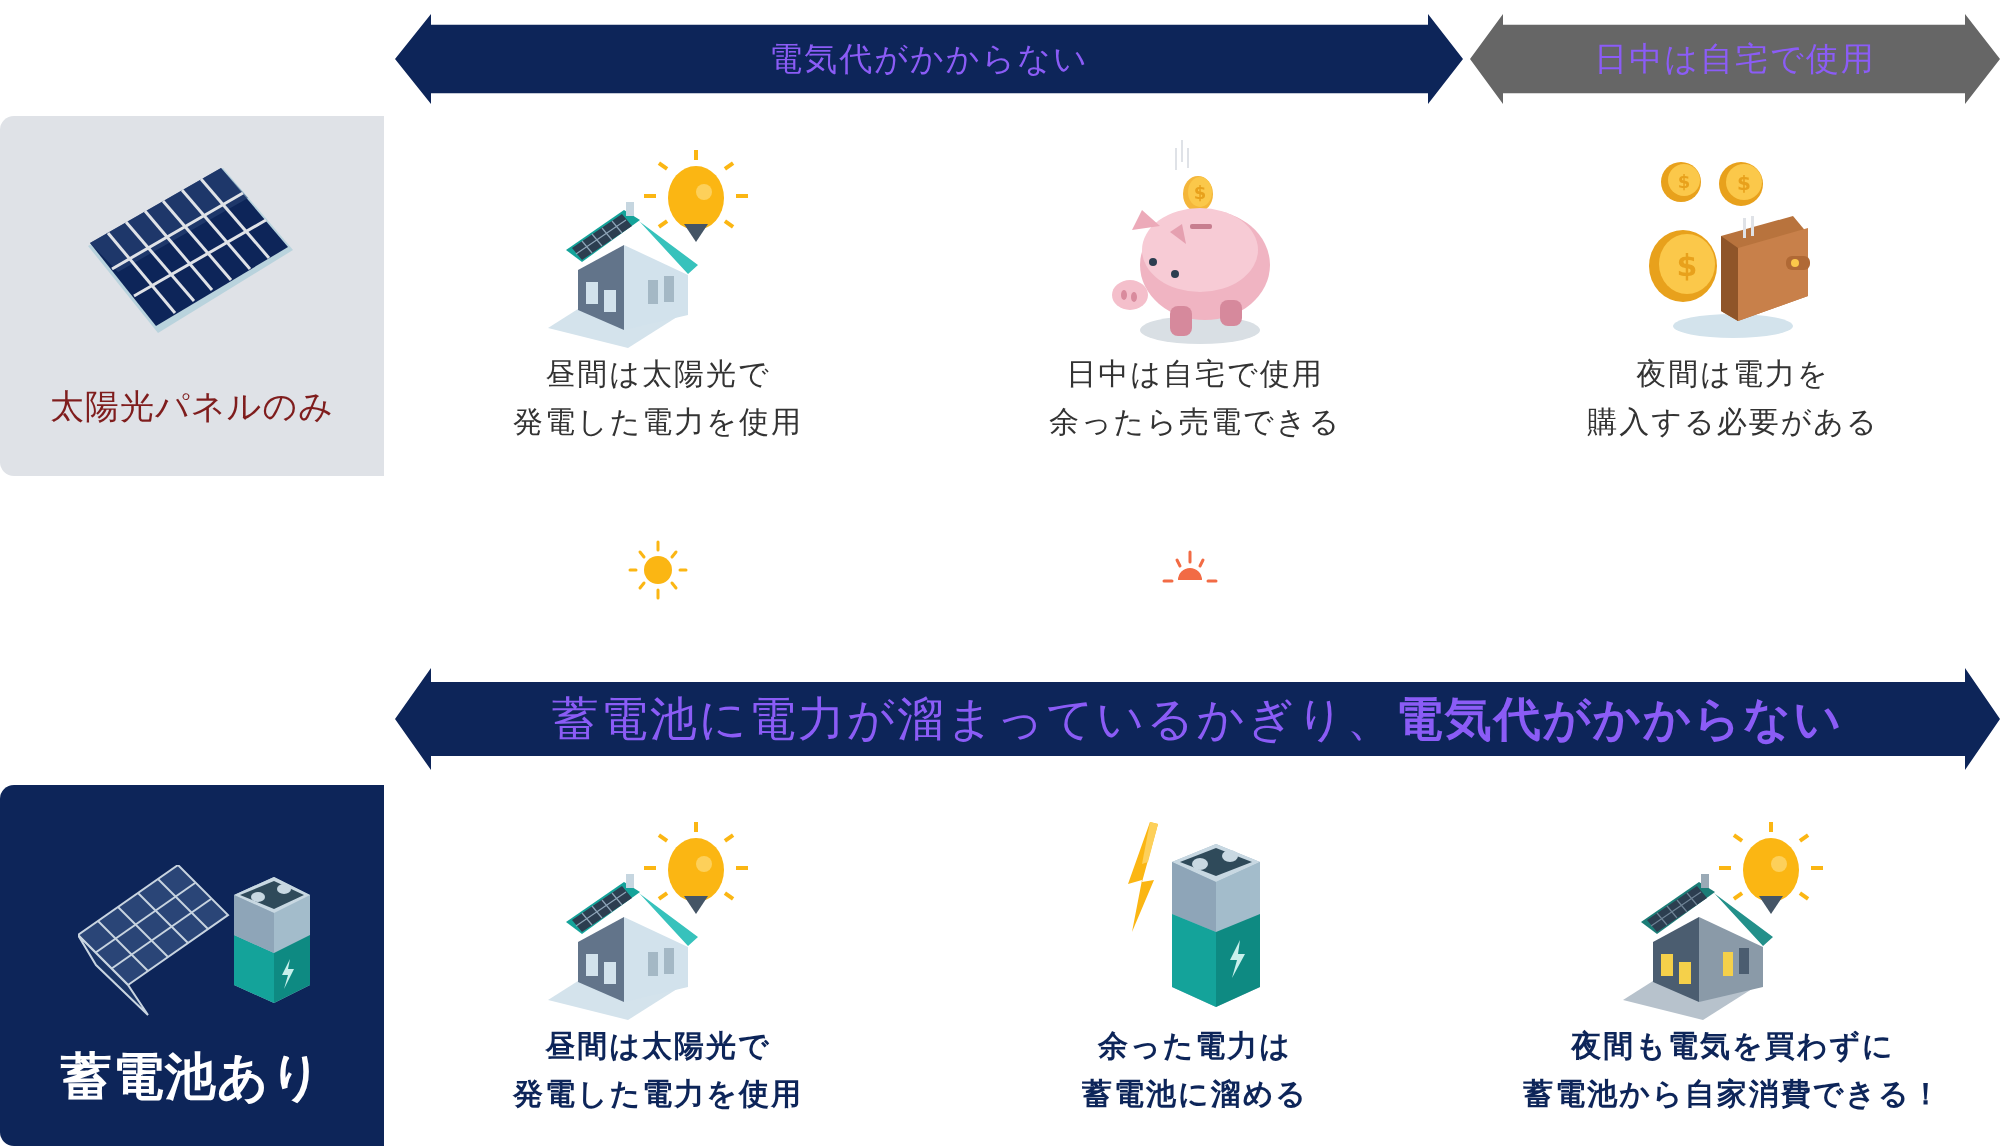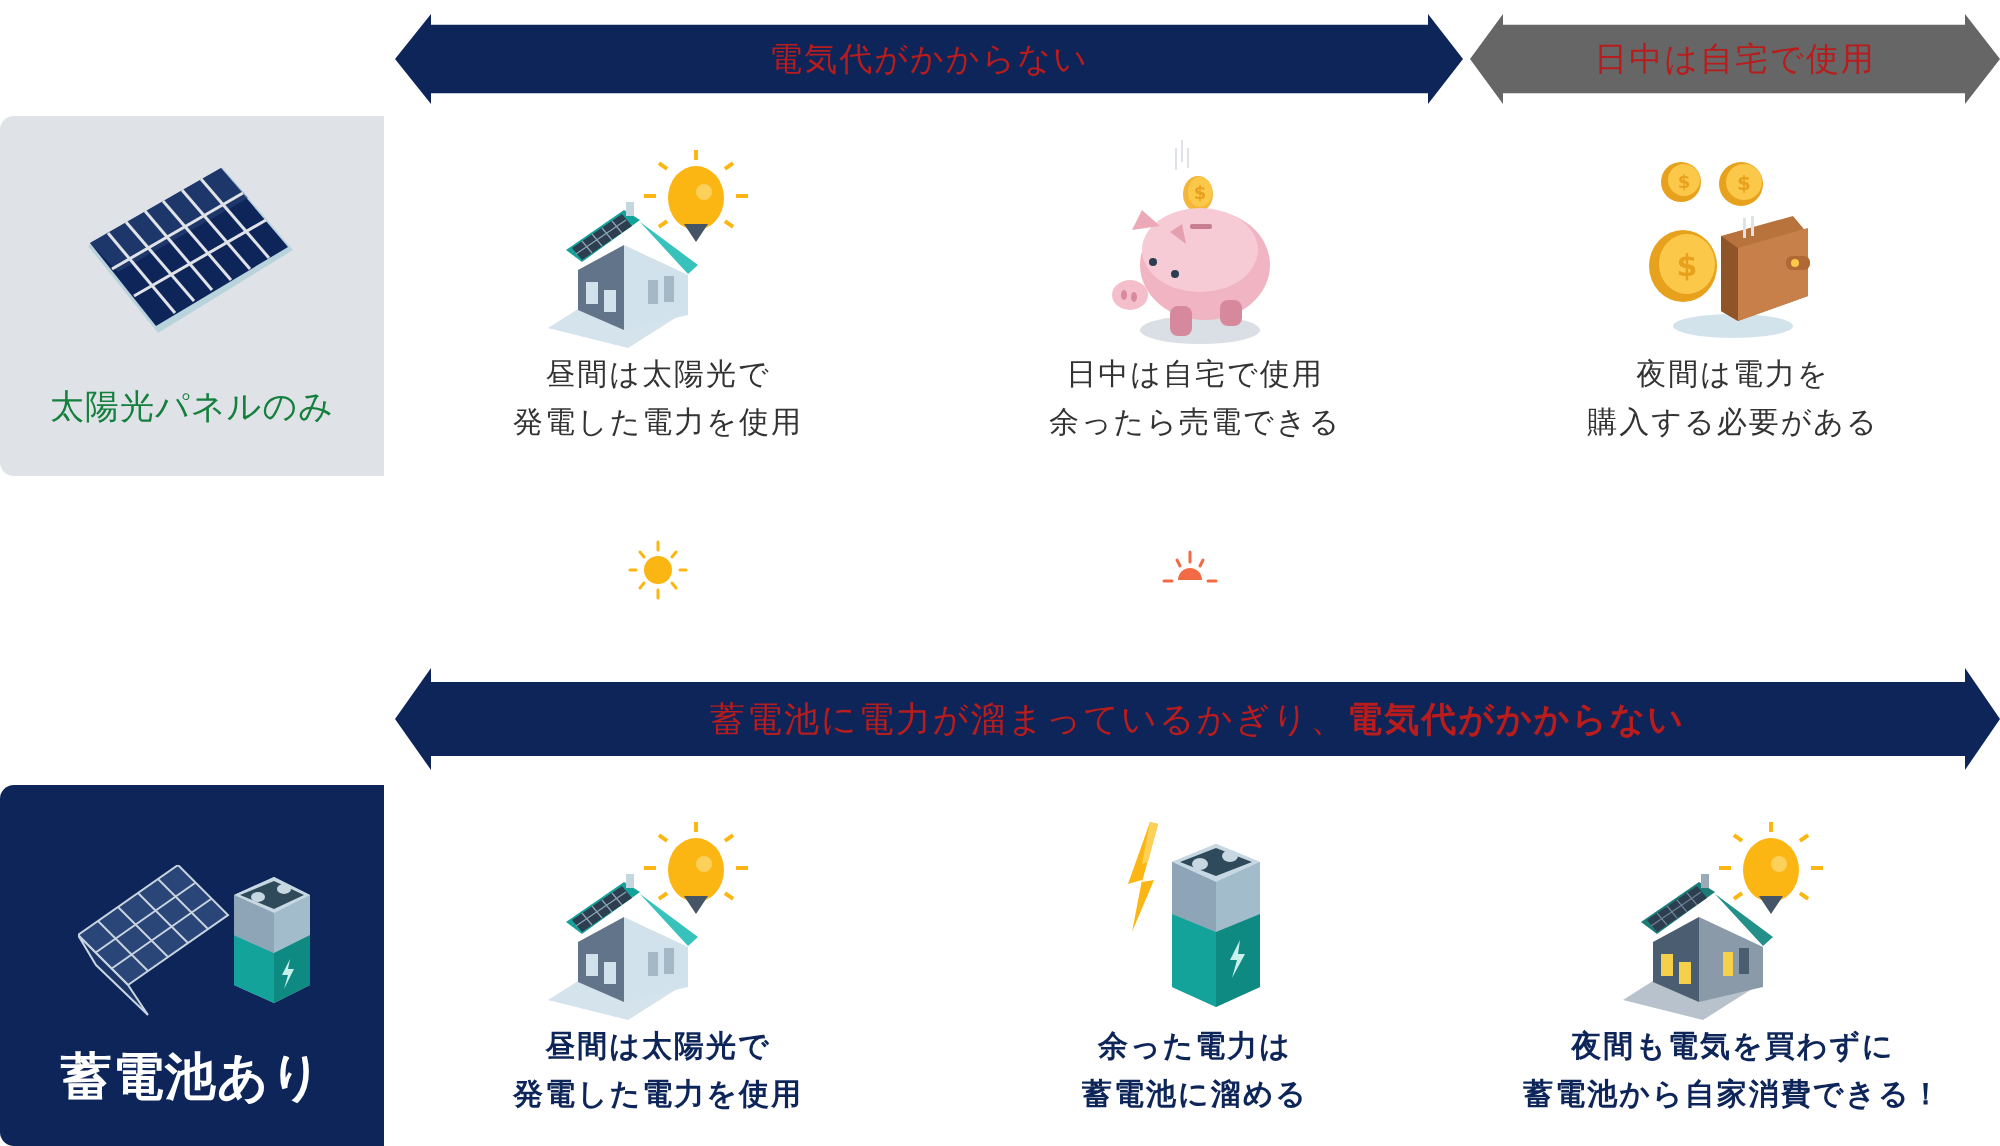--- a/index.html
+++ b/index.html
@@ -5,34 +5,34 @@
   * { box-sizing: border-box; margin: 0; padding: 0; }
   html, body { width: 2000px; height: 1146px; background: #ffffff; overflow: hidden; }
   body { position: relative; font-family: "DejaVu Sans", "Liberation Sans", sans-serif; color: #333333; }
 
   
   .arrow { position: absolute; }
   .arrow svg { position: absolute; left: 0; top: 0; width: 100%; height: 100%; }
   .arrow .label {
     position: absolute; left: 0; right: 0; top: 0; bottom: 0;
     display: flex; align-items: center; justify-content: center;
-    color: #b91c1c; font-size: 33px; letter-spacing: 2px; white-space: nowrap; font-family: Liberation Serif, serif;
+    color: #8b5cf6; font-size: 33px; letter-spacing: 2px; white-space: nowrap; font-family: Liberation Serif, serif;
   }
   .arrow .label b { font-weight: bold; }
 
   
   .row-head {
     position: absolute; left: 0; width: 384px;
     border-radius: 14px 0 0 14px;
     display: flex; flex-direction: column; align-items: center;
   }
   .row-head.solar { top: 116px; height: 360px; background: #dfe2e7; }
   .row-head.battery { top: 785px; height: 361px; background: #0d2559; }
   .row-head .title { position: absolute; left: 0; right: 0; text-align: center; white-space: nowrap; }
-  .row-head.solar .title { top: 268px; font-size: 34px; color: #15803d; letter-spacing: 1px; }
+  .row-head.solar .title { top: 268px; font-size: 34px; color: #7f1d1d; letter-spacing: 1px; }
   .row-head.battery .title { top: 258px; font-size: 51px; color: #ffffff; font-weight: bold; letter-spacing: 1px; }
   .row-head .illus { position: absolute; }
 
   
   .cell { position: absolute; width: 480px; text-align: center; }
   .cell .illus { position: absolute; left: 50%; transform: translateX(-50%); }
   .cell .caption { position: absolute; left: 0; right: 0; line-height: 48px; font-size: 30px; letter-spacing: 2px; white-space: nowrap; }
   .cell .caption span { display: block; }
   .cell.top .caption { color: #333333; }
   .cell.bottom .caption { color: #0d2559; font-weight: bold; }
@@ -219,21 +219,21 @@
 <div class="time-icon" style="left:1688px; top:530px;">
   <svg viewBox="0 0 80 80" width="80" height="80">
     <path d="M36,20 A20,20 0 1 0 60,52 A18,18 0 0 1 36,20 Z" fill="#0d2559"></path>
   </svg>
 </div>
 
 <div class="arrow" style="left:395px; top:668px; width:1605px; height:102px;">
   <svg viewBox="0 0 1605 102" preserveAspectRatio="none">
     <polygon points="0,51 36,0 36,14 1570,14 1570,0 1605,51 1570,102 1570,88 36,88 36,102" fill="#0d2559"></polygon>
   </svg>
-  <div class="label" style="font-size:35px;text-align:center;">
+  <div class="label" style="font-size:47px;text-align:center;">
     <span>蓄電池に電力が溜まっているかぎり、</span>
       <b>電気代がかからない</b>
   </div>
 </div>
 
 <div class="row-head battery">
   <div class="illus" style="left:78px; top:80px; width:240px; height:165px;">
     <svg viewBox="0 0 240 165" width="240" height="165">
       <polygon points="0,70 100,0 150,50 50,120" fill="#2a4577" stroke="#c8d4e0" stroke-width="2"></polygon>
       <g stroke="#c8d4e0" stroke-width="2">

